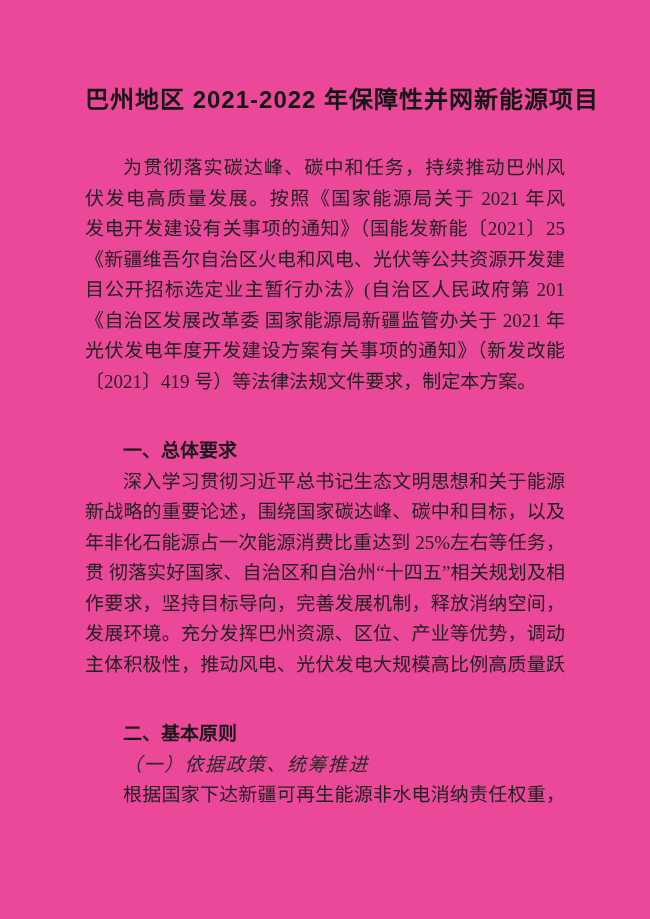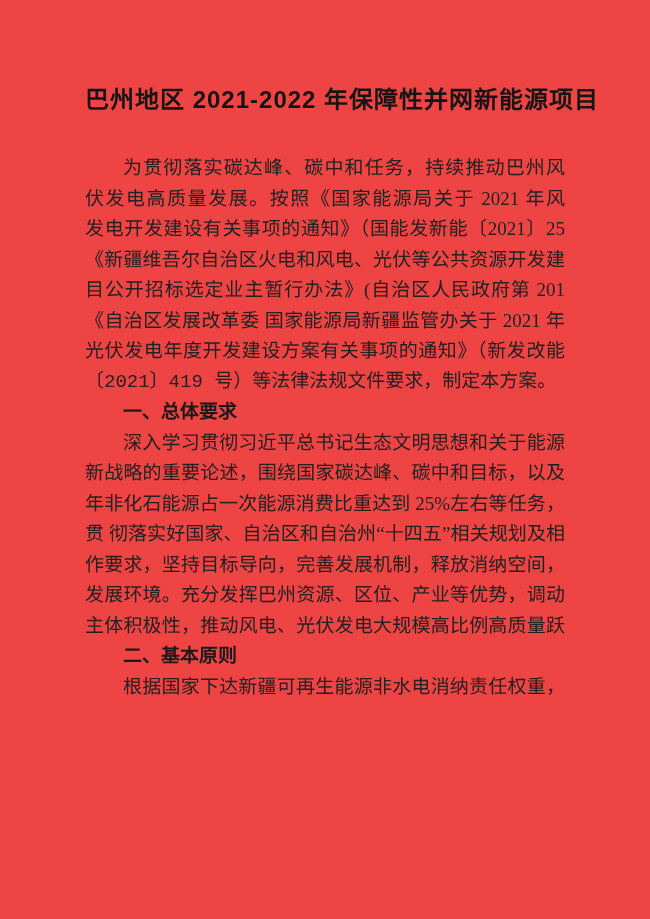--- a/index.html
+++ b/index.html
@@ -4,21 +4,21 @@
 <style>
   html, body {
     margin: 0;
     padding: 0;
     background: #ffffff;
   }
   .page {
     position: relative;
     width: 650px;
     height: 919px;
-    background: #ef4444;
+    background: #ec4899;
     overflow: hidden;
     box-sizing: border-box;
     padding: 70px 85px 0 85px;
     color: #1f1f1f;
   }
   .doc-title {
     text-align: center;
   }
   .doc-title .title-line {
     font-family: "Liberation Sans", sans-serif;
@@ -42,29 +42,29 @@
     text-align: justify;
     text-align-last: justify;
     overflow: hidden;
   }
   .doc-body .line.first {
     text-indent: 2em;
   }
   .doc-body .line.end {
     text-align: left;
     text-align-last: left;
-    font-family: Liberation Mono, monospace;
   }
   .doc-body .line.heading {
     font-family: Liberation Sans, sans-serif;
     font-weight: bold;
     text-align: left;
     text-align-last: left;
     text-indent: 2em;
     color: #1a1a1a;
+    margin-top: 39px;
   }
   .doc-body .line.kaiti {
     font-family: "Liberation Serif", serif;
     font-style: italic;
     text-align: left;
     text-align-last: left;
     text-indent: 2em;
     letter-spacing: 1.5px;
     color: #2a2a2a;
   }
@@ -88,15 +88,16 @@
       <div class="line end">〔2021〕419 号）等法律法规文件要求，制定本方案。</div>
       <div class="line heading">一、总体要求</div>
       <div class="line first">深入学习贯彻习近平总书记生态文明思想和关于能源安全</div>
       <div class="line">新战略的重要论述，围绕国家碳达峰、碳中和目标，以及 2030</div>
       <div class="line">年非化石能源占一次能源消费比重达到 25%左右等任务，切实</div>
       <div class="line">贯 彻落实好国家、自治区和自治州“十四五”相关规划及相关工</div>
       <div class="line">作要求，坚持目标导向，完善发展机制，释放消纳空间，优化</div>
       <div class="line">发展环境。充分发挥巴州资源、区位、产业等优势，调动投资</div>
       <div class="line">主体积极性，推动风电、光伏发电大规模高比例高质量跃升发</div>
       <div class="line heading">二、基本原则</div>
+      <div class="line kaiti">（一）依据政策、统筹推进</div>
       <div class="line first">根据国家下达新疆可再生能源非水电消纳责任权重，综合</div>
     </div>
 </div>
 
 </body></html>

